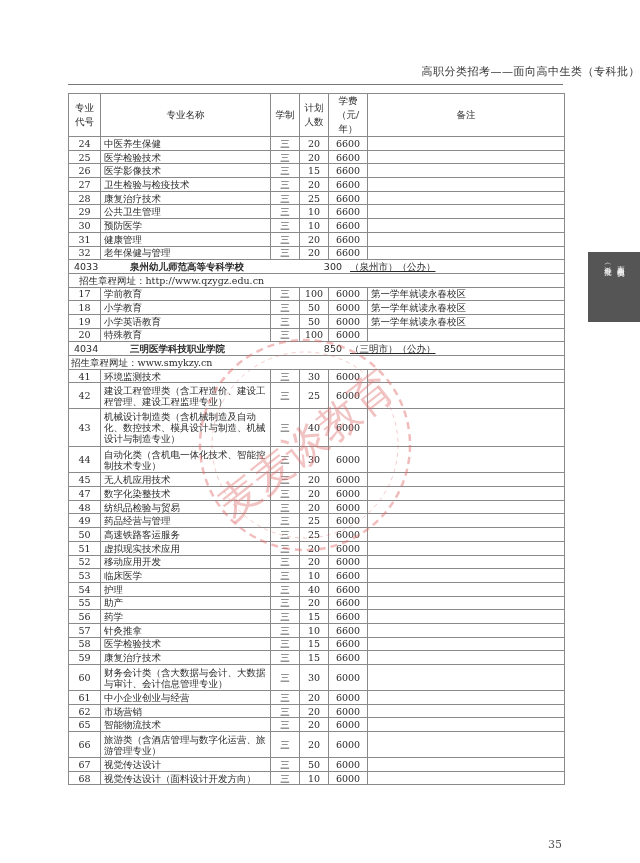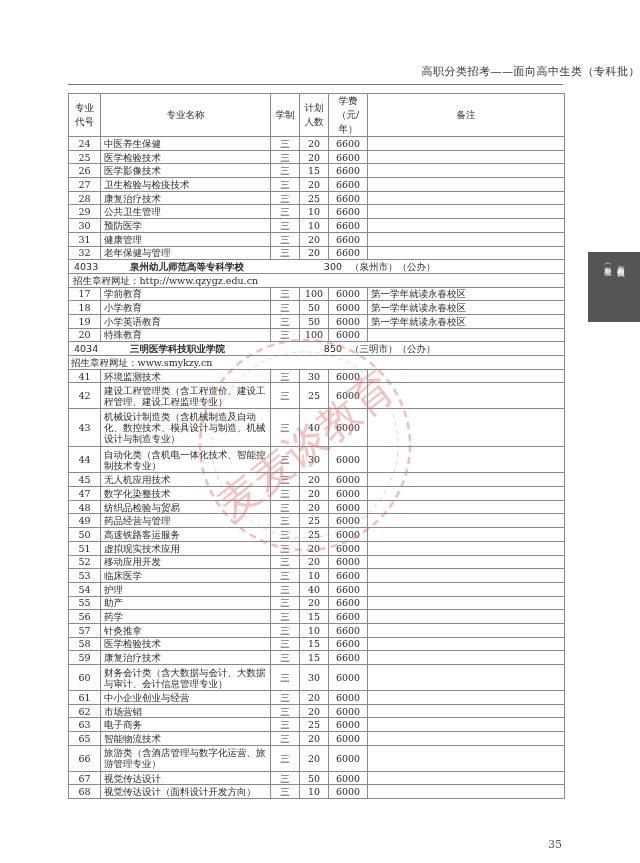--- a/index.html
+++ b/index.html
@@ -25,21 +25,21 @@
   }
   table.tbl { border:1.5px solid #555; }
   th { font-weight:normal; text-align:center; font-size:9.5px; line-height:14px; height:26px; }
   td.c { text-align:center; }
   tr.r1 td { height:12.7px; }
   tr.r2 td { height:25px; }
   tr.r3 td { height:37px;margin-left:9px; }
   td.name { text-align:left; padding-left:5px; }
   tr.school td {
     border-left:1px solid #8a8a8a; border-right:1px solid #8a8a8a;
-    font-family:"DejaVu Sans", "Liberation Sans", sans-serif; font-weight:bold; font-size:9.5px; height:12.7px;
+    font-family:"DejaVu Sans", "Liberation Sans", sans-serif; font-weight:bold; font-size:9.5px; height:12.7px;text-decoration:underline;
   }
   tr.url td { height:12.7px; font-size:9.5px; }
   .sch-code { display:inline-block; width:56px; padding-left:2px; font-weight:normal; }
   .sch-name { display:inline-block; width:172px; }
   .sch-quota { display:inline-block; width:40px; text-align:right; font-weight:normal; }
   .sch-loc { font-family:"DejaVu Serif", "Liberation Serif", serif; font-weight:normal; margin-left:8px; }
   .side-tab {
     position:absolute; left:588px; top:252px; width:52px; height:70px;
     background:#555; color:#f0f0f0;
     font-family:"DejaVu Sans", "Liberation Sans", sans-serif; font-size:7.5px;
@@ -149,21 +149,21 @@
         <td class="name">老年保健与管理</td>
         <td class="c">三</td>
         <td class="c">20</td>
         <td class="c">6600</td>
         <td class="name"></td>
       </tr>
       <tr class="school">
         <td colspan="6"><span class="sch-code">4033</span><span class="sch-name">泉州幼儿师范高等专科学校</span><span class="sch-quota">300</span><span class="sch-loc">（泉州市）（公办）</span></td>
       </tr>
       <tr class="url">
-        <td colspan="6" style="padding-left: 4px;">招生章程网址：http://www.qzygz.edu.cn</td>
+        <td colspan="6" style="padding-left: 10px;">招生章程网址：http://www.qzygz.edu.cn</td>
       </tr>
       <tr class="r1">
         <td class="c">17</td>
         <td class="name">学前教育</td>
         <td class="c">三</td>
         <td class="c">100</td>
         <td class="c">6000</td>
         <td class="name">第一学年就读永春校区</td>
       </tr>
       <tr class="r1">
@@ -354,28 +354,20 @@
         <td class="c">三</td>
         <td class="c">20</td>
         <td class="c">6000</td>
         <td class="name"></td>
       </tr>
       <tr class="r1">
         <td class="c">62</td>
         <td class="name">市场营销</td>
         <td class="c">三</td>
         <td class="c">20</td>
-        <td class="c">6000</td>
-        <td class="name"></td>
-      </tr>
-      <tr class="r1">
-        <td class="c">63</td>
-        <td class="name">电子商务</td>
-        <td class="c">三</td>
-        <td class="c">25</td>
         <td class="c">6000</td>
         <td class="name"></td>
       </tr>
       <tr class="r1">
         <td class="c">65</td>
         <td class="name">智能物流技术</td>
         <td class="c">三</td>
         <td class="c">20</td>
         <td class="c">6000</td>
         <td class="name"></td>

